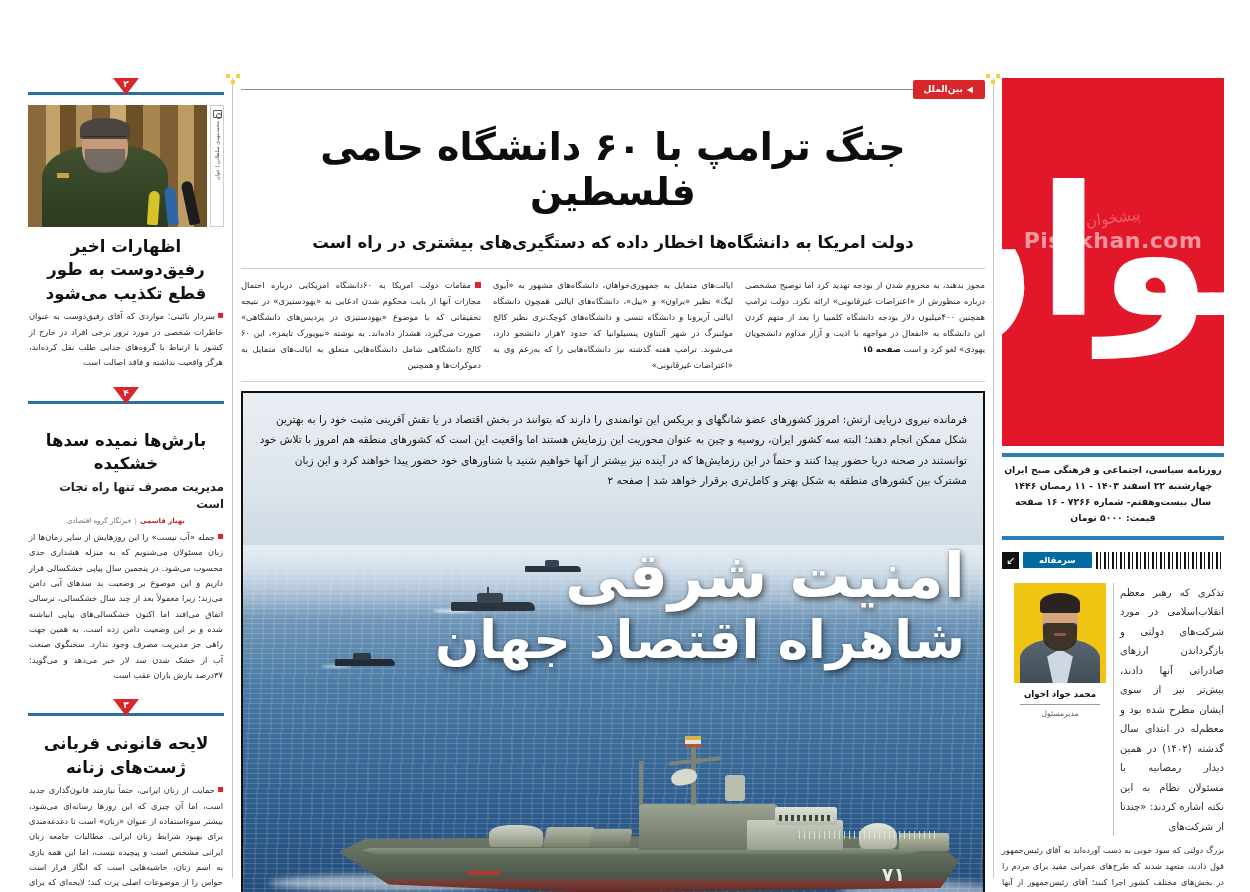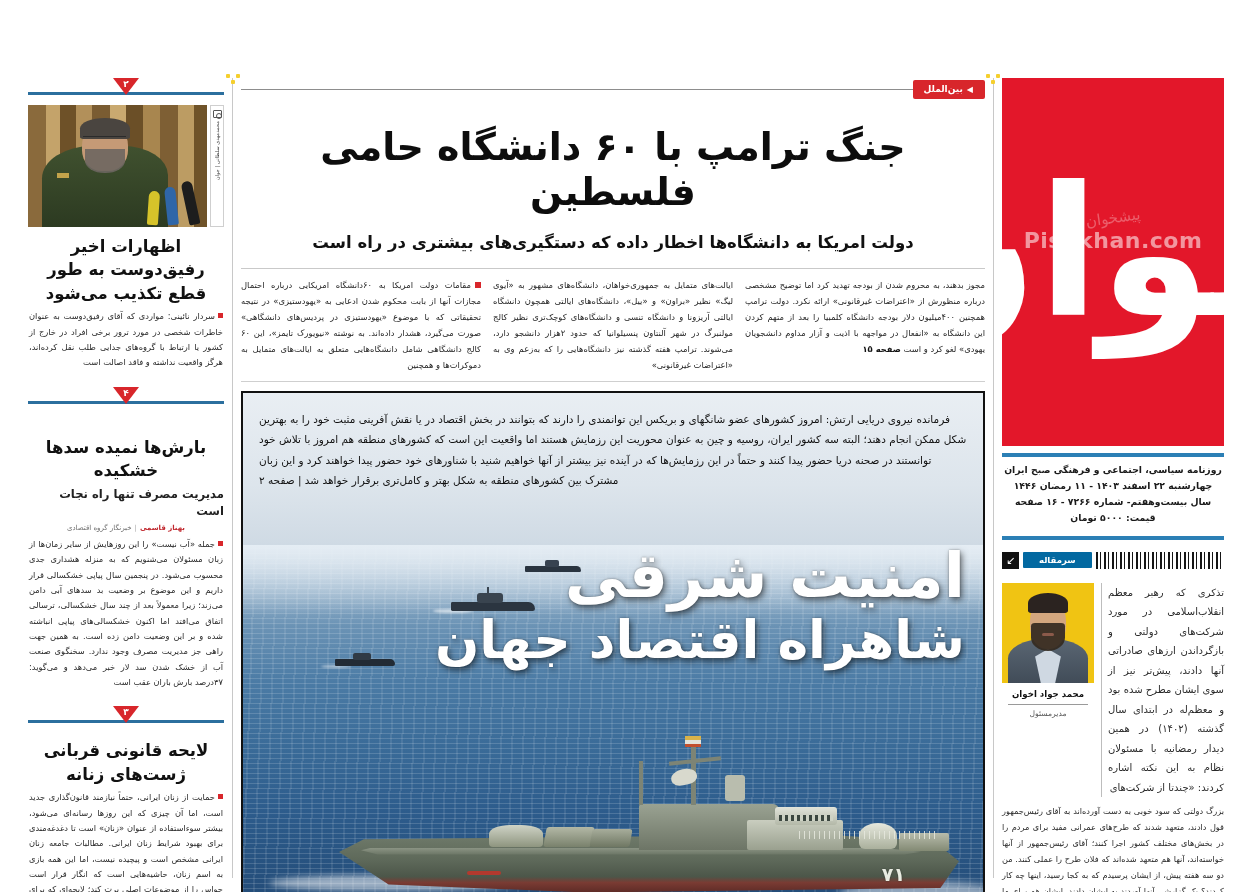--- a/index.html
+++ b/index.html
@@ -155,21 +155,21 @@
   .photoblock {
     position:relative; margin-top: 9px; height: 560px;
     border: 2px solid #111; overflow:hidden; background:#1d3e63;
   }
   .quote-pane {
     position:relative; height: 152px; width:100%;
     background: linear-gradient(180deg,#e9eef3 0%, #dde5ec 60%, #cfdae4 100%);
     padding: 16px 16px 0 16px;
   }
   .quote-text {
-    font-size: 10.5px; line-height: 1.95; color:#111; text-align:left;
+    font-size: 10.5px; line-height: 1.95; color:#111; text-align:right;
     font-weight: 500;
   }
   .sea { position:absolute; left:0; right:0; top:152px; bottom:0; overflow:hidden; }
   .sea .water {
     position:absolute; inset:0;
     background:
       linear-gradient(180deg,#cdd9e3 0%, #9fb9cf 9%, #6b93b5 20%,
       #4b7ba5 34%, #3a6b98 50%, #2d5c8c 66%, #26507d 82%, #1f4570 100%);
   }
   .sea .ripples {
@@ -345,21 +345,21 @@
   }
   .ed-title {
     text-align:center; font-size:17px; font-weight:bold; color:#111;
     line-height:1.45; margin-top:14px; letter-spacing:-.3px;
   }
   .ed-main { display:flex; gap:7px; margin-top:14px; }
   .ed-left {
     flex:1; font-size:10px; line-height:1.95; color:#2a2a2a; text-align:justify;
     border-left:1px solid #bdbdbd; padding-left:6px;
   }
-  .ed-right { width: 92px; }
+  .ed-right { width: 92px; margin-left: 12px; }
   .ed-photo {
     width:92px; height:100px; position:relative; overflow:hidden; background:#f0c413;
   }
   .ed-photo .suit {
     position:absolute; bottom:0; left:6%; width:88%; height:44%;
     background: linear-gradient(180deg,#5a6673,#414c58); border-radius: 44% 44% 0 0;
   }
   .ed-photo .shirt {
     position:absolute; bottom:0; left:36%; width:28%; height:34%;
     background:#cfd8e2; clip-path: polygon(50% 0%, 100% 22%, 78% 100%, 22% 100%, 0% 22%);
@@ -416,21 +416,21 @@
         </div>
       </div>
       <div class="side-title">اظهارات اخیر رفیق‌دوست به طور قطع تکذیب می‌شود</div>
       <div class="side-body"><span class="sq"></span><span>سردار نائینی: مواردی که آقای رفیق‌دوست به عنوان خاطرات شخصی در مورد ترور برخی افراد در خارج از کشور یا ارتباط با گروه‌های جدایی طلب نقل کرده‌اند، هرگز واقعیت نداشته و فاقد اصالت است</span></div>
     </div>
 
     <div class="side-item" style="margin-top:16px">
       <div class="side-rule"></div>
       <div class="pagemark"></div>
       <div class="pagemark-num">۴</div>
-      <div class="side-title" style="margin-top:30px">بارش‌ها نمیده سدها خشکیده</div>
+      <div class="side-title" style="margin-top:23px">بارش‌ها نمیده سدها خشکیده</div>
       <div class="side-sub">مدیریت مصرف تنها راه نجات است</div>
       <div class="side-byline">
         <span class="name">بهناز قاسمی</span>
         <span class="sep">|</span>
         <span>خبرنگار گروه اقتصادی</span>
       </div>
       <div class="side-body"><span class="sq"></span><span>جمله «آب نیست» را این روزهایش از سایر زمان‌ها از زبان مسئولان می‌شنویم که به منزله هشداری جدی محسوب می‌شود. در پنجمین سال پیاپی خشکسالی قرار داریم و این موضوع بر وضعیت بد سدهای آبی دامن می‌زند؛ زیرا معمولاً بعد از چند سال خشکسالی، ترسالی اتفاق می‌افتد اما اکنون خشکسالی‌های پیاپی انباشته شده و بر این وضعیت دامن زده است. به همین جهت راهی جز مدیریت مصرف وجود ندارد. سخنگوی صنعت آب از خشک شدن سد لار خبر می‌دهد و می‌گوید: ۳۷درصد بارش باران عقب است</span></div>
     </div>
 
     <div class="side-item" style="margin-top:16px">

